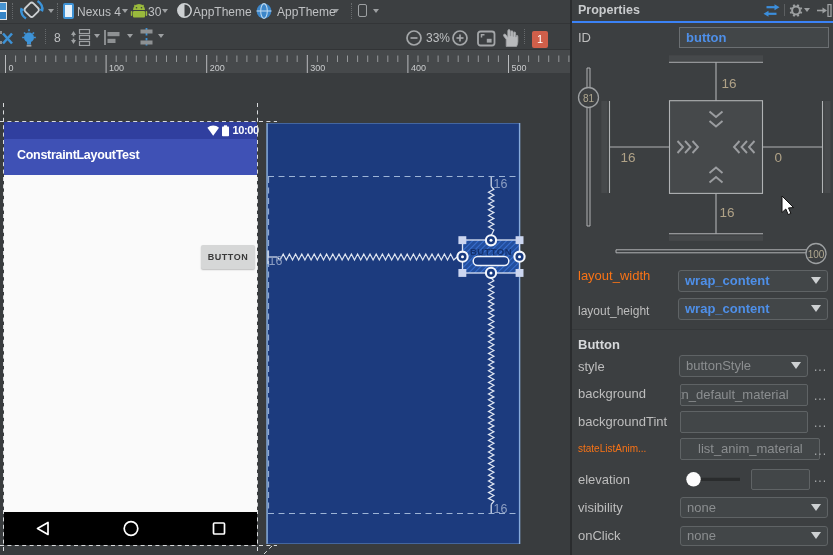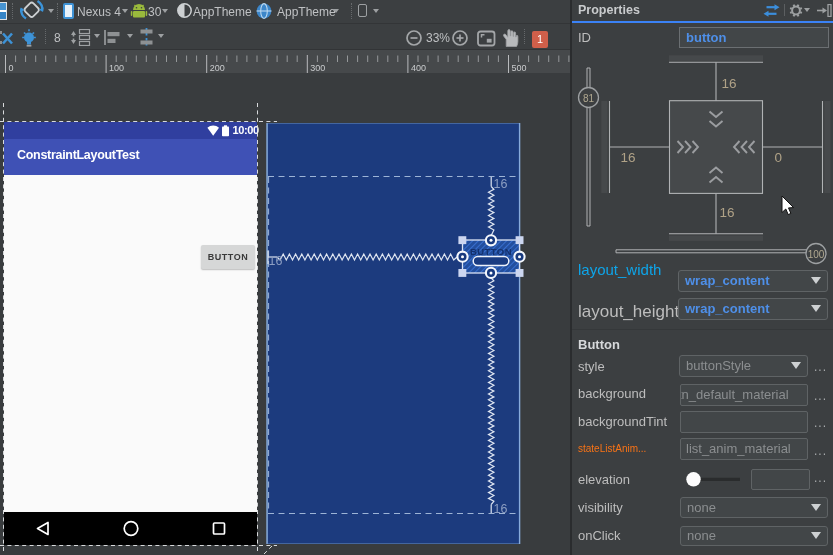--- a/index.html
+++ b/index.html
@@ -342,37 +342,37 @@
     <line x1="15" y1="176" x2="18" y2="176"></line>
     <line x1="44" y1="199.8" x2="236" y2="199.8"></line>
     <line x1="44" y1="202.8" x2="236" y2="202.8"></line>
     <line x1="44" y1="199.8" x2="44" y2="202.8"></line>
     </g>
     <circle cx="16.5" cy="47.5" r="10" fill="#3c3f41" stroke="#9da0a2" stroke-width="1.3"></circle>
     <text x="16.5" y="51.5" fill="#b0a890" font-size="10" text-anchor="middle">81</text>
     <circle cx="244" cy="203.5" r="10" fill="#3c3f41" stroke="#9da0a2" stroke-width="1.3"></circle>
     <text x="244" y="207.5" fill="#b0a890" font-size="10" text-anchor="middle">100</text>
   </svg>
-  <div class="abs" style="left:6px;top:262px;color:#0ea5e9;font-size:15px;line-height:15px;white-space:nowrap">layout_width</div>
+  <div class="abs" style="left:6px;top:268px;color:#f97316;font-size:13px;line-height:15px;white-space:nowrap">layout_width</div>
   <div class="abs" style="left:106px;top:270px;width:142px;height:20px;background:#424648;border:1px solid #5f6365;border-radius:3px;color:#4e8fe8;font-size:13px;line-height:20px;padding-left:6px;overflow:hidden;white-space:nowrap"><b>wrap_content</b><span style="position:absolute;right:6px;top:6px;width:0;height:0;border-left:5.5px solid transparent;border-right:5.5px solid transparent;border-top:7px solid #cdd0d2"></span></div>
-  <div class="abs" style="left:6px;top:304px;color:#bdbdbd;font-size:17px;line-height:15px;white-space:nowrap">layout_height</div>
+  <div class="abs" style="left:6px;top:304px;color:#bdbdbd;font-size:12px;line-height:15px;white-space:nowrap">layout_height</div>
   <div class="abs" style="left:106px;top:298.3px;width:142px;height:20px;background:#424648;border:1px solid #5f6365;border-radius:3px;color:#4e8fe8;font-size:13px;line-height:20px;padding-left:6px;overflow:hidden;white-space:nowrap"><b>wrap_content</b><span style="position:absolute;right:6px;top:6px;width:0;height:0;border-left:5.5px solid transparent;border-right:5.5px solid transparent;border-top:7px solid #cdd0d2"></span></div>
   <div class="abs" style="left:0;top:329px;width:261px;height:1px;background:#35383a"></div>
   <div class="abs" style="left:6px;top:336.5px;color:#bdbdbd;font-size:13px;line-height:15px;white-space:nowrap"><b style="color:#d6d8da">Button</b></div>
   <div class="abs" style="left:6px;top:359px;color:#bdbdbd;font-size:13px;line-height:15px;white-space:nowrap">style</div>
   <div class="abs" style="left:107px;top:354.6px;width:121px;height:20px;background:#424648;border:1px solid #5f6365;border-radius:3px;color:#8b8e90;font-size:13px;line-height:20px;padding-left:6px;overflow:hidden;white-space:nowrap">buttonStyle<span style="position:absolute;right:6px;top:6px;width:0;height:0;border-left:5.5px solid transparent;border-right:5.5px solid transparent;border-top:7px solid #cdd0d2"></span></div>
   <div class="abs" style="left:242px;top:360px;color:#a9acae;font-size:12px;letter-spacing:1px">...</div>
   <div class="abs" style="left:6px;top:386px;color:#bdbdbd;font-size:13px;line-height:15px;white-space:nowrap">background</div>
   <div class="abs" style="left:108px;top:383.7px;width:121px;height:20px;background:#424648;border:1px solid #5f6365;border-radius:2px;color:#8b8e90;font-size:13px;line-height:20px;padding-left:5px;overflow:hidden;white-space:nowrap"><span style="display:inline-block;margin-left:-8px">tn_default_material</span></div>
   <div class="abs" style="left:242px;top:389px;color:#a9acae;font-size:12px;letter-spacing:1px">...</div>
   <div class="abs" style="left:6px;top:413.5px;color:#bdbdbd;font-size:13px;line-height:15px;white-space:nowrap">backgroundTint</div>
   <div class="abs" style="left:108px;top:410.5px;width:121px;height:20px;background:#424648;border:1px solid #5f6365;border-radius:2px;color:#8b8e90;font-size:13px;line-height:20px;padding-left:5px;overflow:hidden;white-space:nowrap"></div>
   <div class="abs" style="left:242px;top:416px;color:#a9acae;font-size:12px;letter-spacing:1px">...</div>
   <div class="abs" style="left:6px;top:441px;color:#f97316;font-size:10px;line-height:15px;white-space:nowrap">stateListAnim...</div>
-  <div class="abs" style="left:108px;top:438.3px;width:121px;height:20px;background:#424648;border:1px solid #5f6365;border-radius:2px;color:#8b8e90;font-size:13px;line-height:20px;padding-left:5px;overflow:hidden;white-space:nowrap">list_anim_material</div>
+  <div class="abs" style="left:108px;top:438.3px;width:121px;height:20px;background:#424648;border:1px solid #5f6365;border-radius:2px;color:#8b8e90;font-size:13px;line-height:20px;padding-left:17px;overflow:hidden;white-space:nowrap">list_anim_material</div>
   <div class="abs" style="left:242px;top:444px;color:#a9acae;font-size:12px;letter-spacing:1px">...</div>
   <div class="abs" style="left:6px;top:472px;color:#bdbdbd;font-size:13px;line-height:15px;white-space:nowrap">elevation</div>
   <svg class="abs" style="left:108px;top:468px" width="64" height="23">
       <line x1="13" y1="11.3" x2="60" y2="11.3" stroke="#2a2c2d" stroke-width="3.2"></line>
       <circle cx="13.5" cy="11.3" r="7.2" fill="#fdfdfd"></circle>
     </svg>
   <div class="abs" style="left:179px;top:468.8px;width:52px;height:19px;background:#424648;border:1px solid #5f6365;border-radius:2px;color:#8b8e90;font-size:13px;line-height:19px;padding-left:5px;overflow:hidden;white-space:nowrap"></div>
   <div class="abs" style="left:242px;top:471px;color:#a9acae;font-size:12px;letter-spacing:1px">...</div>
   <div class="abs" style="left:6px;top:500px;color:#bdbdbd;font-size:13px;line-height:15px;white-space:nowrap">visibility</div>
   <div class="abs" style="left:108px;top:497.3px;width:140px;height:19px;background:#424648;border:1px solid #5f6365;border-radius:3px;color:#8b8e90;font-size:13px;line-height:19px;padding-left:6px;overflow:hidden;white-space:nowrap">none<span style="position:absolute;right:6px;top:6px;width:0;height:0;border-left:5.5px solid transparent;border-right:5.5px solid transparent;border-top:7px solid #cdd0d2"></span></div>

